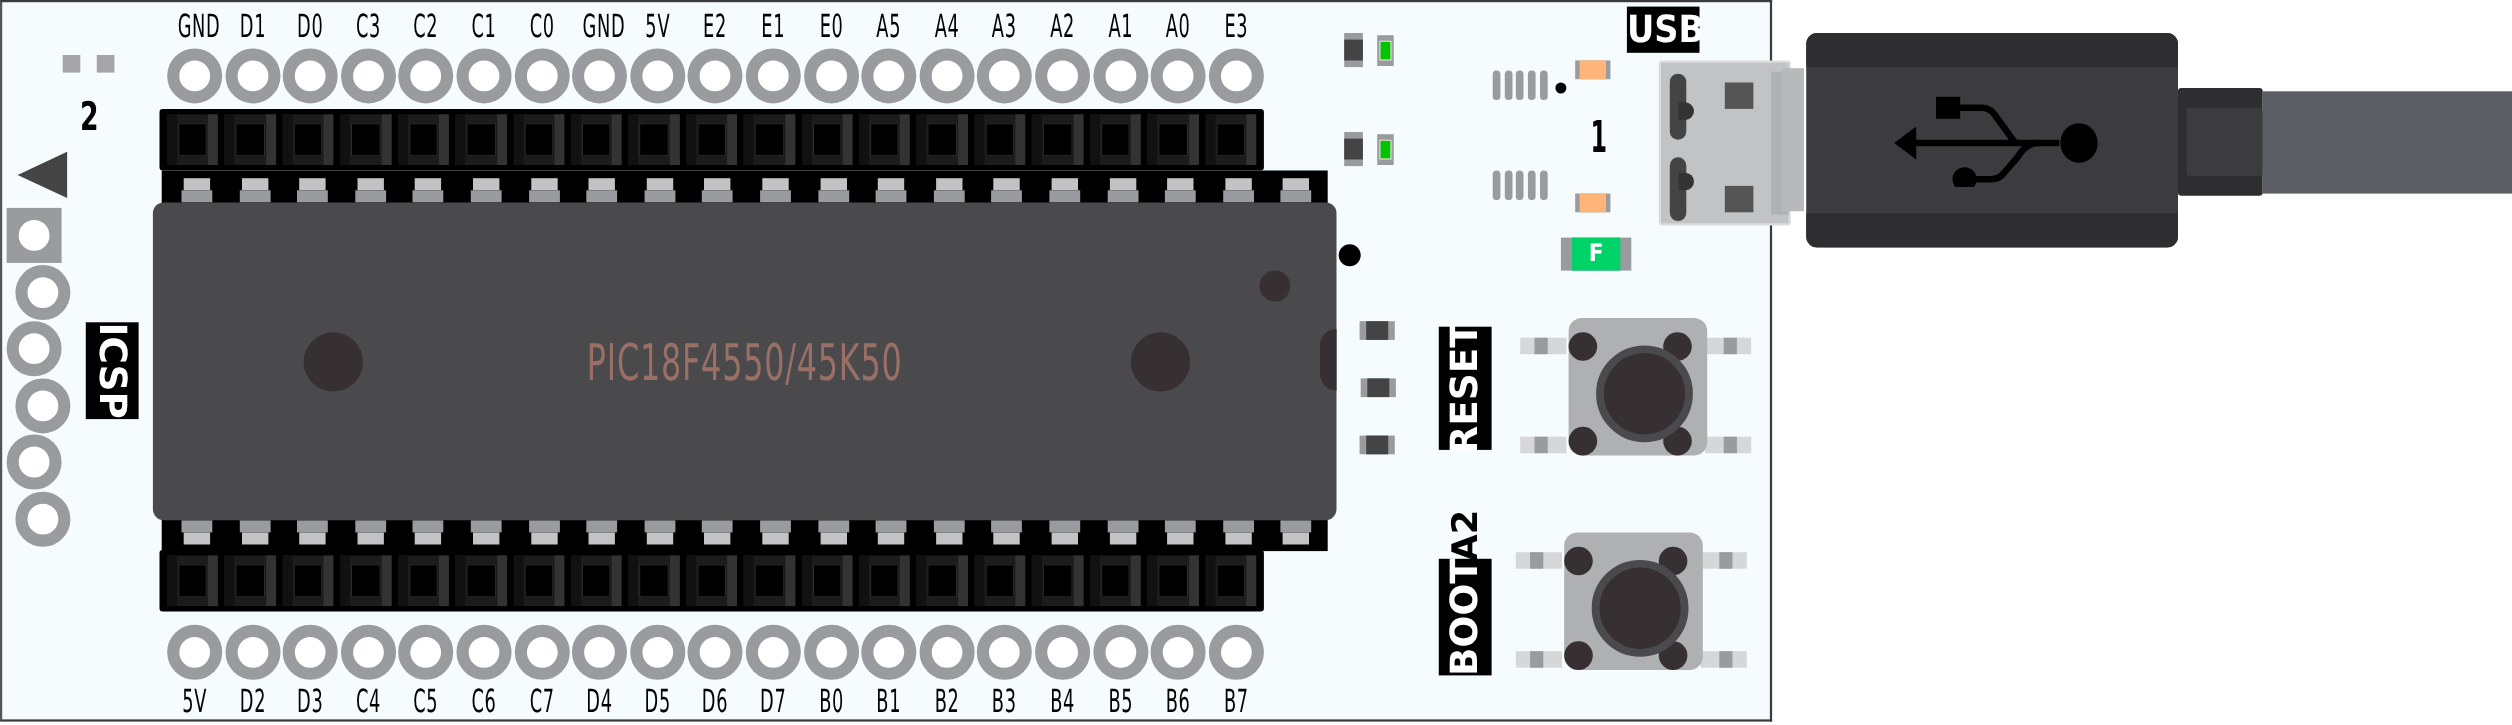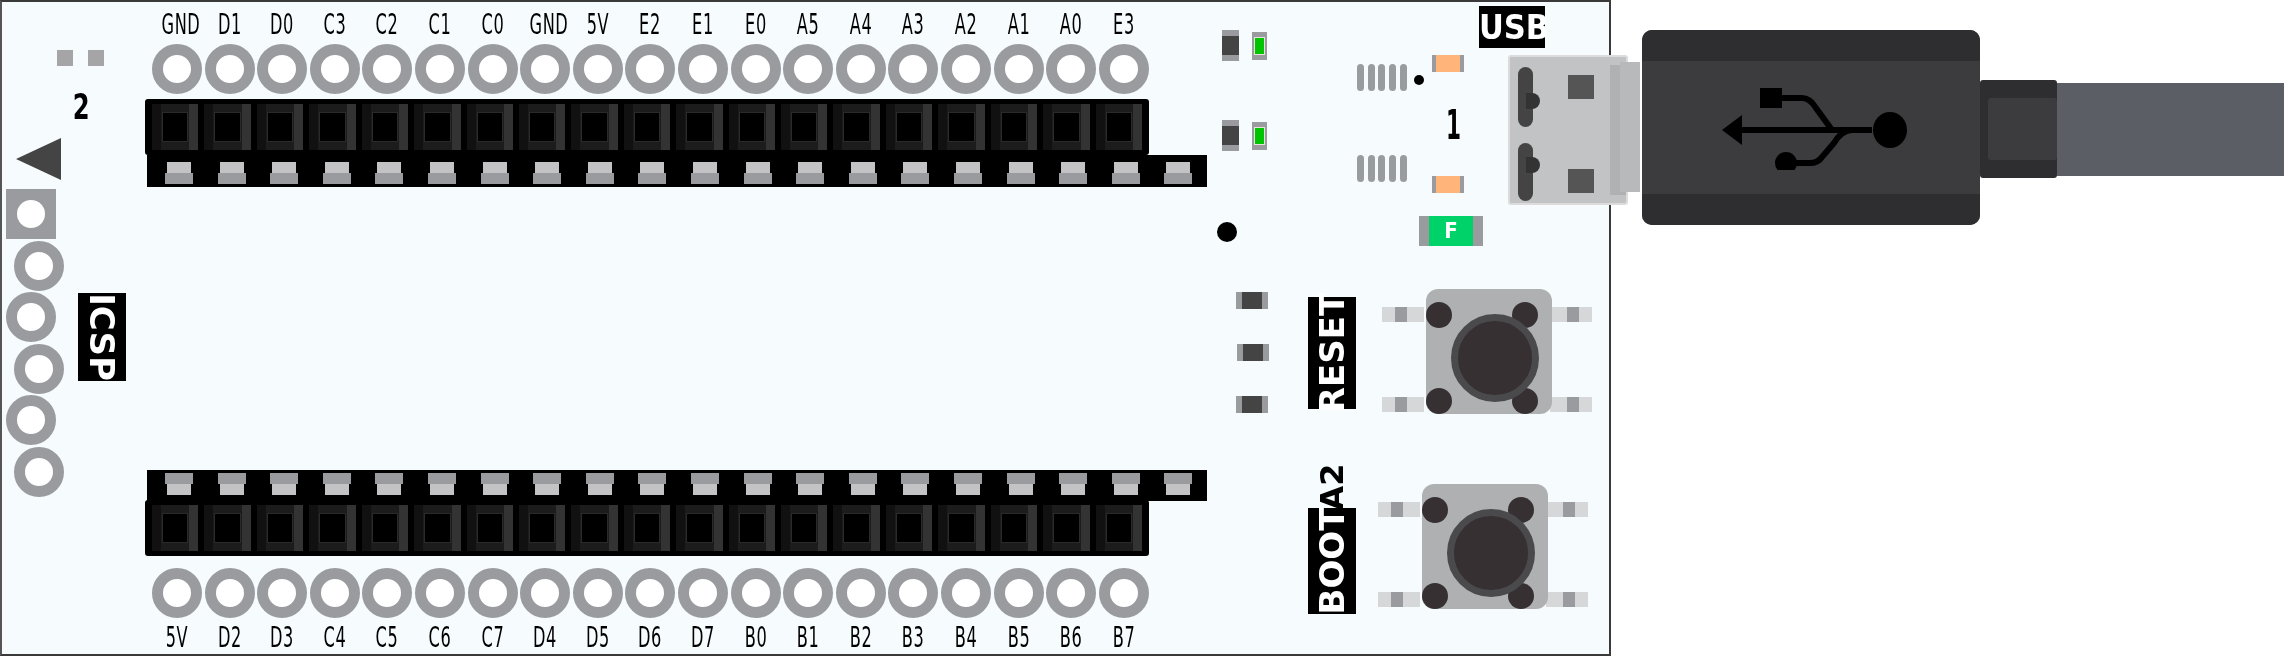--- a/index.html
+++ b/index.html
@@ -337,20 +337,27 @@
       <div class="leg" style="left:1109.8000000000002px;top:471px;">
         <div class="l1" style="bottom:0"></div>
         <div class="l2" style="top:0"></div>
       </div>
       <div class="leg" style="left:1162.4px;top:471px;">
         <div class="l1" style="bottom:0"></div>
         <div class="l2" style="top:0"></div>
       </div>
     </div>
 
+  <div id="chip">
+    <div class="chip-hole" style="left:137px;top:118px;width:54px;height:54px;"></div>
+    <div class="chip-hole" style="left:889px;top:118px;width:54px;height:54px;"></div>
+    <div class="chip-hole" style="left:1006px;top:62px;width:28px;height:28px;"></div>
+    <div class="chip-hole" style="left:1061px;top:115px;width:40px;height:56px;border-radius:28px 0 0 28px;width:15px;"></div>
+    <div id="chip-label">PIC18F4550/45K50</div>
+  </div>
 
   <div class="header" id="bottom-header" style="left:143px;top:498px;width:1004px;height:56px;">
       <div class="hcell">
         <div class="outer"></div>
         <div class="inner"></div>
       </div>
       <div class="hcell">
         <div class="outer"></div>
         <div class="inner"></div>
       </div>

